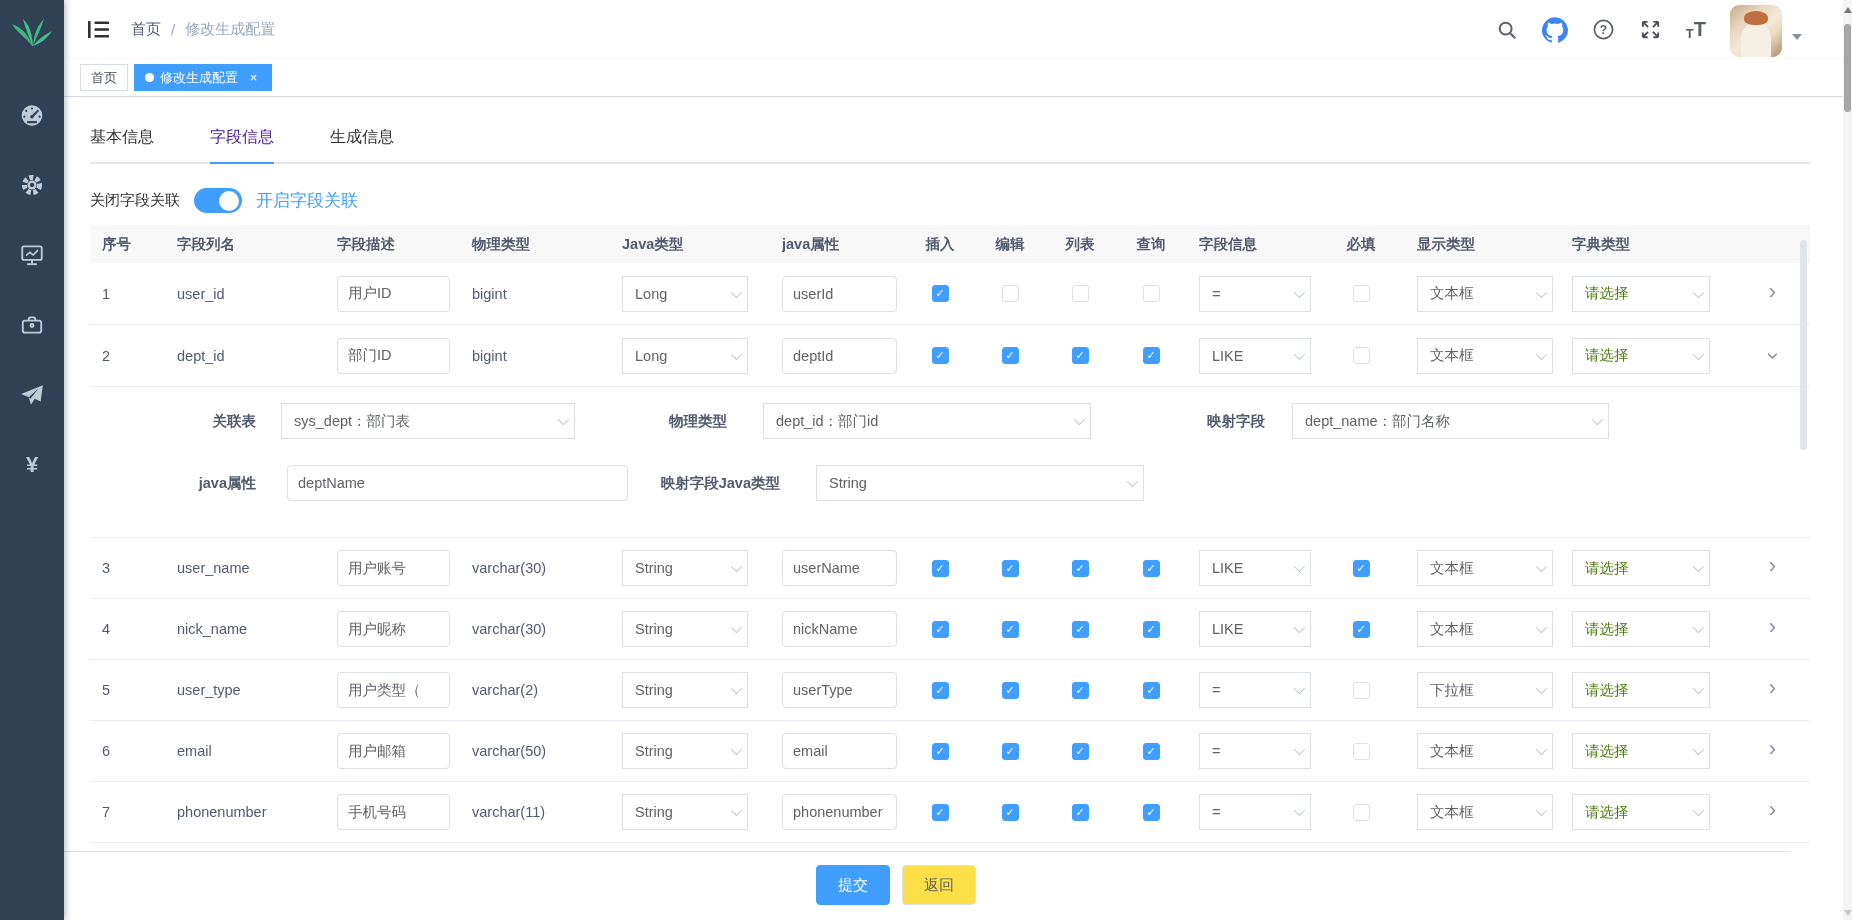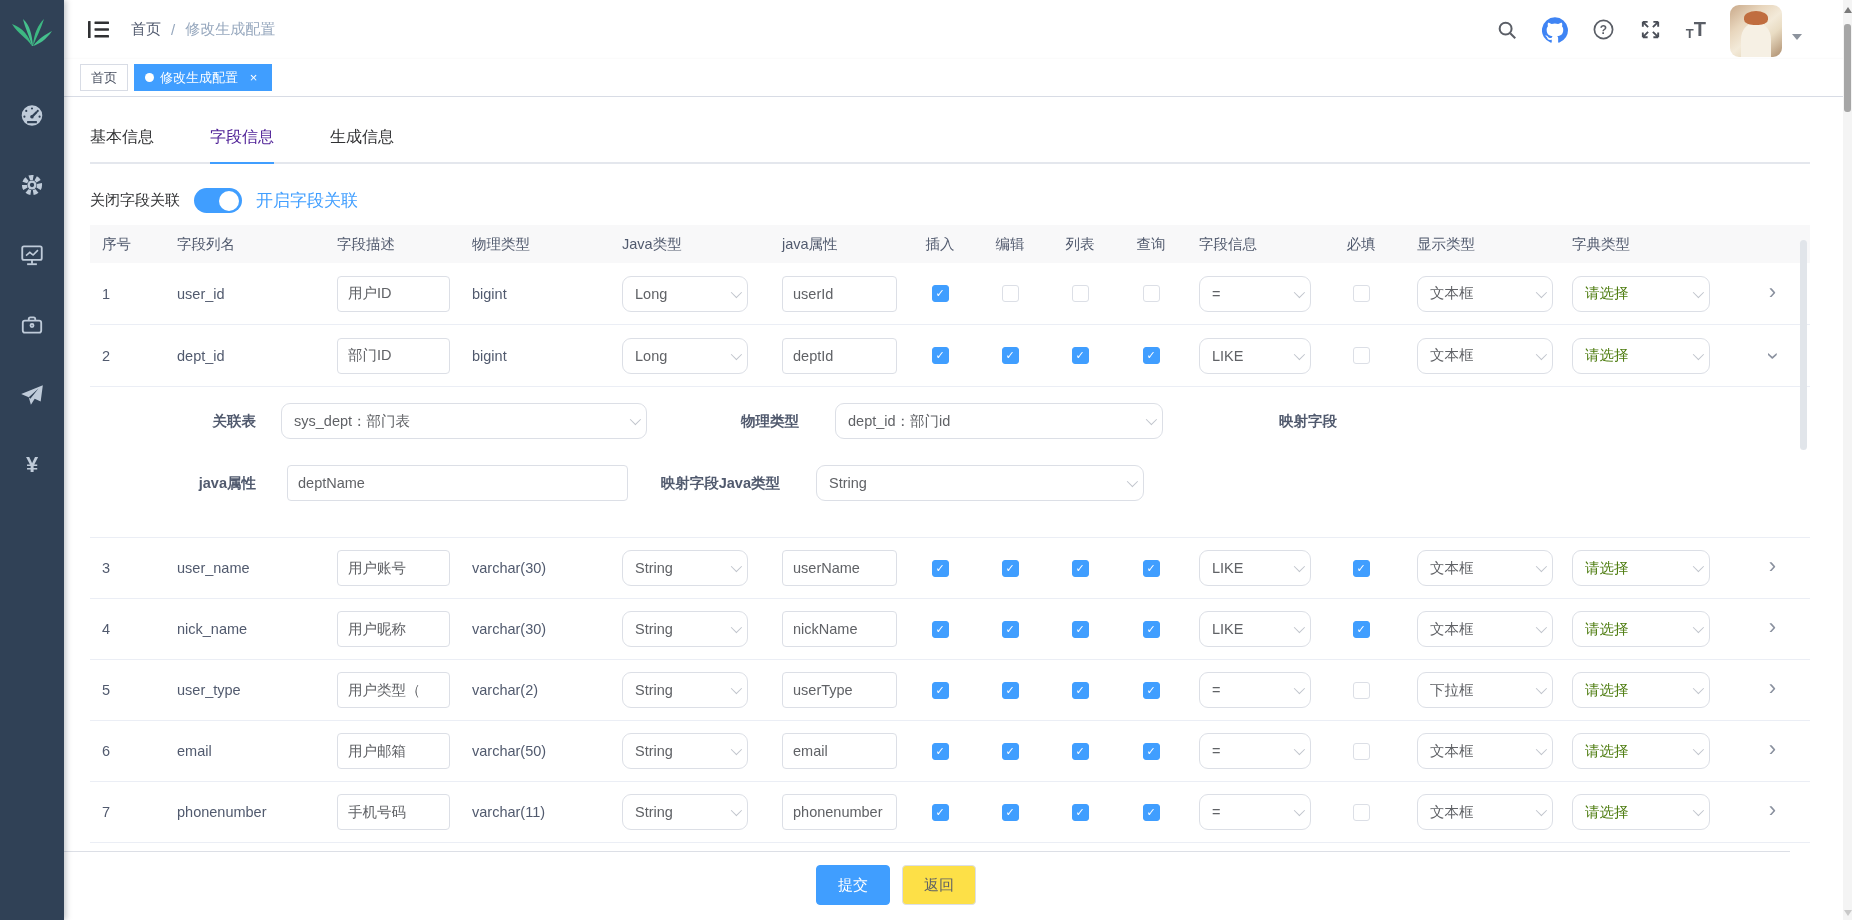--- a/index.html
+++ b/index.html
@@ -50,21 +50,21 @@
   .tab.active { color:#4c1d95; border-bottom-color:#409eff; }
 
   #toggle-row { margin-top:24px; display:flex; align-items:center; gap:14px; }
   #toggle-off-label { font-size:15px; color:#303133; }
   #toggle-on-label { font-size:17px; color:#409eff; cursor:pointer; }
   .switch { width:48px; height:25px; border-radius:13px; background:#409eff; position:relative; cursor:pointer; flex:0 0 auto; }
   .switch .knob { position:absolute; top:2.5px; right:3px; width:20px; height:20px; border-radius:50%; background:#fff; }
 
   
   #gen-table { margin-top:12px; width:1720px; font-size:14.5px; color:#515a6e; }
-  .thead { display:flex; background:#f8f8f9; height:38px; align-items:center; font-weight:normal; color:#515a6e; }
+  .thead { display:flex; background:#f8f8f9; height:38px; align-items:center; font-weight:bold; color:#515a6e; }
   .hcell { padding-left:12px; }
   .trow { display:flex; align-items:center; height:62px; border-bottom:1px solid #ebeef5; background:#fff; }
   .trow.short { height:61px; }
   .cell { padding-left:12px; display:flex; align-items:center; }
   .center { justify-content:center; padding-left:0; text-align:center; }
 
   .col-num  { width:75px; }
   .col-field{ width:160px; }
   .col-desc { width:135px; }
   .col-ptype{ width:150px; }
@@ -73,40 +73,40 @@
   .col-ck   { width:70px; }
   .col-q    { width:72px; }
   .col-qmode{ width:130px; }
   .col-req  { width:88px; }
   .col-disp { width:155px; }
   .col-dict { width:175px; }
   .col-exp  { width:75px; }
 
   .el-input { height:36px; border:1px solid #dcdfe6; border-radius:4px; padding:0 10px; font-size:14.5px; color:#606266; width:113px; outline:none; font-family:inherit; background:#fff; }
   .el-input.w-attr { width:115px; }
-  .el-select { height:36px; border:1px solid #dcdfe6; border-radius:9px; background:#fff; display:flex; align-items:center; padding:0 8px 0 12px; cursor:pointer; color:#606266; }
+  .el-select { height:36px; border:1px solid #dcdfe6; border-radius:0; background:#fff; display:flex; align-items:center; padding:0 8px 0 12px; cursor:pointer; color:#606266; }
   .el-select .sel-text { flex:1; white-space:nowrap; overflow:hidden; }
   .el-select .sel-text.placeholder { color:#4d7c0f; }
   .sel-caret { width:8px; height:8px; border:solid #c0c4cc; border-width:0 1.5px 1.5px 0; transform:rotate(45deg) translateY(-2px); margin-left:6px; flex:0 0 auto; }
   .w-jtype { width:126px; } .w-qmode { width:112px; } .w-disp { width:136px; } .w-dict { width:138px; }
 
   .cb { width:17px; height:17px; border:1px solid #dcdfe6; border-radius:3px; background:#fff; display:flex; align-items:center; justify-content:center; cursor:pointer; }
   .cb.checked { background:#409eff; border-color:#409eff; }
   .cb.checked::after { content:"✓"; color:#fff; font-size:11px; line-height:1; }
 
   .exp-arrow { font-size:22px; color:#8a919f; cursor:pointer; display:inline-block; line-height:1; transform:translateY(-2px); }
   .exp-arrow.open { transform:rotate(90deg); }
 
   
   #expand-panel { border-bottom:1px solid #ebeef5; padding:16px 0 36px 0; background:#fff; }
   .ex-row { display:flex; align-items:center; }
   .ex-row + .ex-row { margin-top:26px; }
   .ex-label { font-weight:bold; color:#515a6e; font-size:14.5px; text-align:right; }
   .exl-1 { width:166px; } .exl-2 { width:152px; margin-left:0; } .exl-3 { width:174px; }
-  .ex-sel1 { width:366px; margin-left:25px; }
+  .ex-sel1 { width:294px; margin-left:25px; }
   .ex-sel2 { width:328px; margin-left:36px; }
   .ex-sel3 { width:317px; margin-left:27px; }
   .ex-input { width:341px; margin-left:31px; }
 
   
   #footer { height:69px; border-top:1px solid #dcdfe6; display:flex; justify-content:center; align-items:flex-start; padding-top:13px; gap:12px; background:#fff; transform:translateX(-62px); }
   .btn { height:40px; border-radius:4px; font-size:15px; padding:0 21px; cursor:pointer; border:1px solid #dcdfe6; background:#fde047; color:#606266; font-family:inherit; }
   .btn.primary { background:#409eff; border-color:#409eff; color:#fff; }
 
   
@@ -390,20 +390,24 @@
                 <div class="el-select ex-sel1">
                   <span class="sel-text">sys_dept：部门表</span>
                   <i class="sel-caret"></i>
                 </div>
                 <span class="ex-label exl-2">物理类型</span>
                 <div class="el-select ex-sel2">
                   <span class="sel-text">dept_id：部门id</span>
                   <i class="sel-caret"></i>
                 </div>
                 <span class="ex-label exl-3">映射字段</span>
+                <div class="el-select ex-sel3">
+                  <span class="sel-text">dept_name：部门名称</span>
+                  <i class="sel-caret"></i>
+                </div>
               </div>
               <div class="ex-row">
                 <span class="ex-label exl-1">java属性</span>
                 <input class="el-input ex-input" value="deptName" style="">
                 <span class="ex-label exl-2">映射字段Java类型</span>
                 <div class="el-select ex-sel2">
                   <span class="sel-text">String</span>
                   <i class="sel-caret"></i>
                 </div>
               </div>

